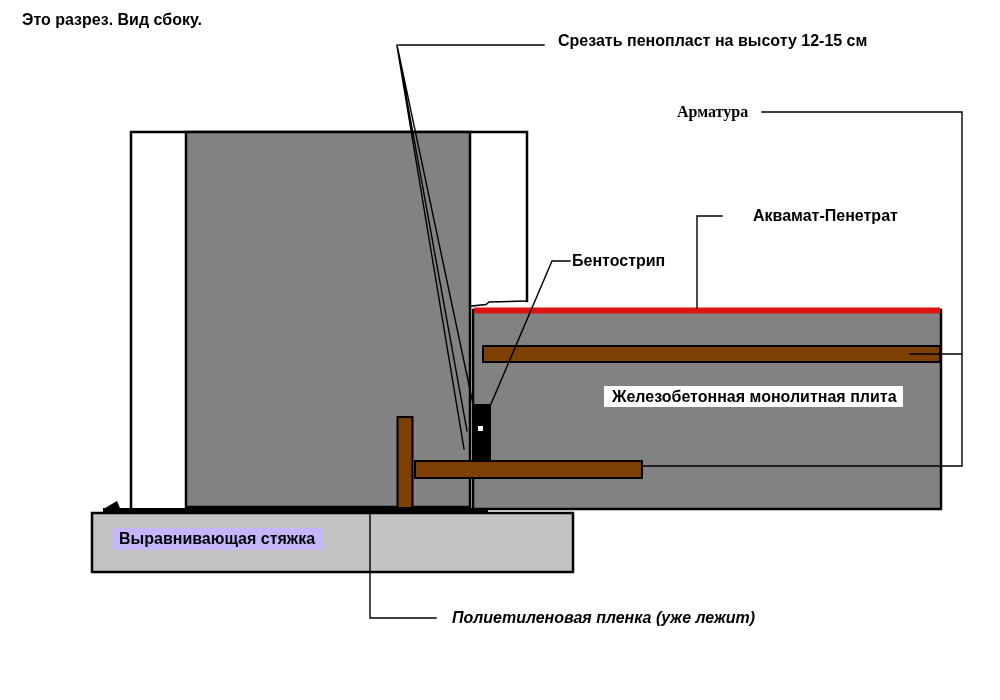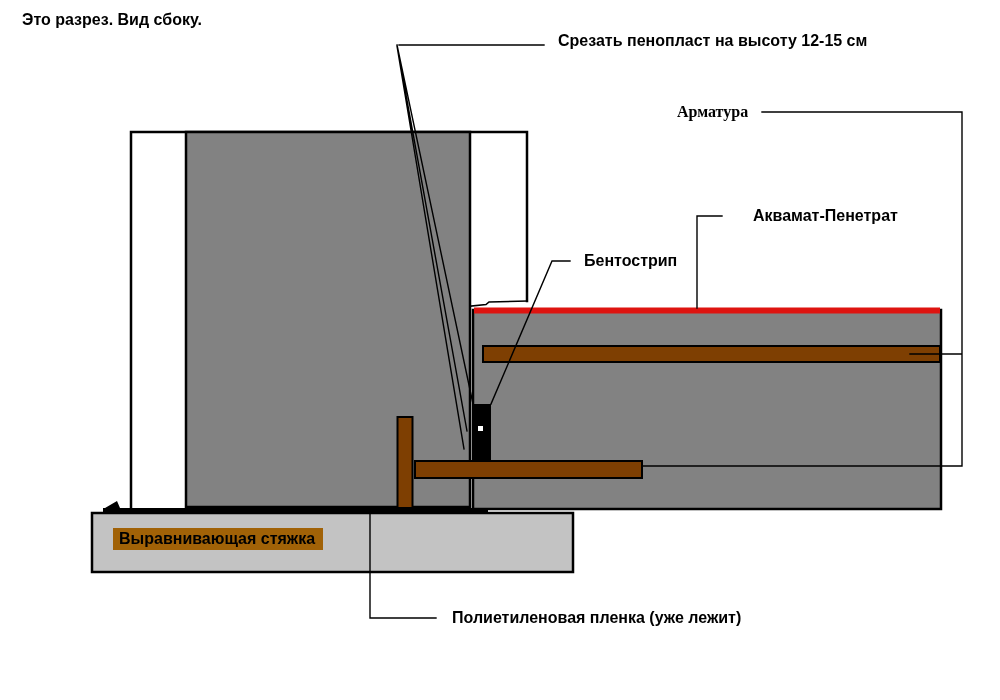--- a/index.html
+++ b/index.html
@@ -58,20 +58,21 @@
   </svg>
 
   <div class="lbl" style="left:22px;top:11px;">Это разрез. Вид сбоку.</div>
 
   <div class="lbl" style="left:558px;top:32px;">Срезать пенопласт на высоту 12-15 см</div>
 
   <div class="lbl" style="left:677px;top:103px;font-family:Liberation Serif, serif;">Арматура</div>
 
   <div class="lbl" style="left:727px;top:207px;margin-left:26px;">Аквамат-Пенетрат</div>
 
-  <div class="lbl" style="left:584px;top:252px;">Бентострип</div>
+  <div class="lbl" style="left:572px;top:252px;">Бентострип</div>
 
+  <div class="lbl box" style="left: 604px; top: 386px; width: 291px; height: 21px; background: rgb(255, 255, 255);">Железобетонная монолитная плита</div>
 
-  <div class="lbl box" style="left: 113px; top: 528px; width: 204px; height: 22px; line-height: 22px; padding-left: 6px; background: #a16207;">Выравнивающая стяжка</div>
+  <div class="lbl box" style="left: 113px; top: 528px; width: 204px; height: 22px; line-height: 22px; padding-left: 6px; background: #c4b5fd;">Выравнивающая стяжка</div>
 
-  <div class="lbl" style="left:452px;top:609px;">Полиетиленовая пленка (уже лежит)</div>
+  <div class="lbl" style="left:452px;top:609px;font-style:italic;">Полиетиленовая пленка (уже лежит)</div>
 
 </div>
 
 </body></html>

